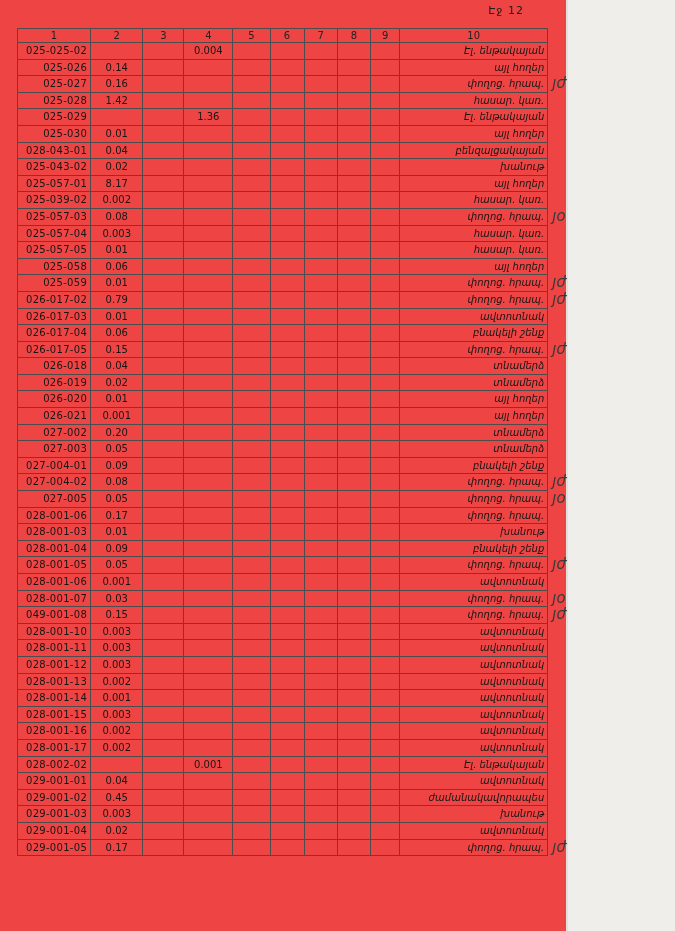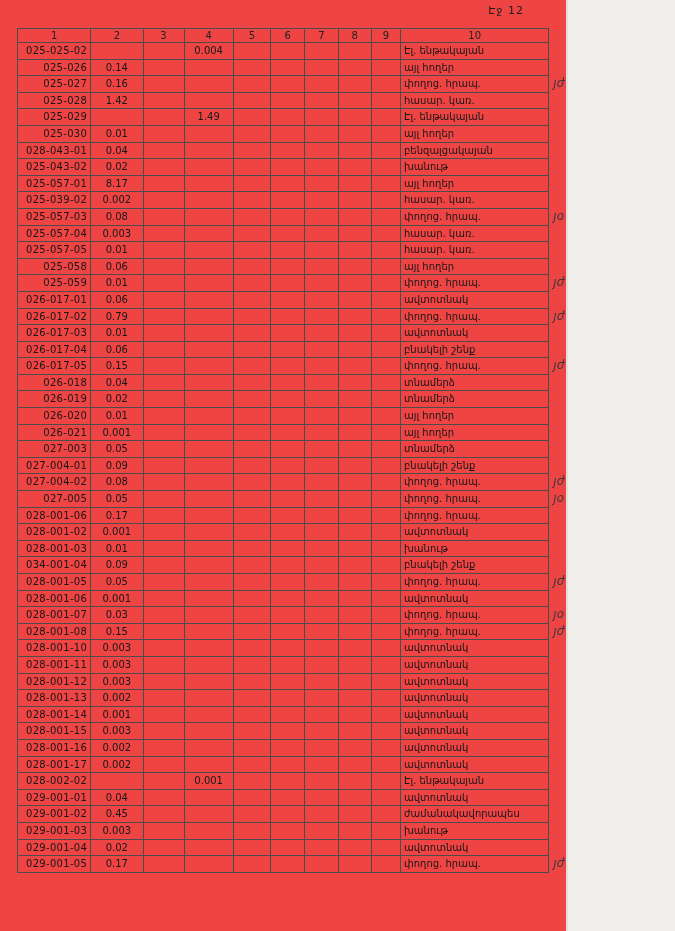--- a/index.html
+++ b/index.html
@@ -38,25 +38,25 @@
     white-space:nowrap;
     font-weight:normal;
   }
   .doc thead th{
     height:13px;line-height:13px;
     text-align:center;
     color:#222;
   }
   td.c-code{text-align:right;letter-spacing:.3px;margin-top:21px;}
   td.c-num{text-align:center;}
-  td.c-use{text-align:left;}
+  td.c-use{text-align:right;font-style:italic;}
   td.mark-cell, th.mark-cell{
     border:none;
     background:transparent;
-    font-size:12px;
+    font-size:15px;
     color:#3a3a3a;
     font-style:italic;
     padding:0 0 0 4px;
     text-align:left;
   }
   
   .scan-edge{
     position:absolute;top:0;right:0;width:2px;height:931px;
     background:#e2e0da;
   }
@@ -148,21 +148,21 @@
           <td class="c-num"></td>
           <td class="c-num"></td>
           <td class="c-num"></td>
           <td class="c-use">հասար. կառ.</td>
           <td class="mark-cell"></td>
         </tr>
         <tr>
           <td class="c-code">025-029</td>
           <td class="c-num"></td>
           <td class="c-num"></td>
-          <td class="c-num">1.49</td>
+          <td class="c-num">1.36</td>
           <td class="c-num"></td>
           <td class="c-num"></td>
           <td class="c-num"></td>
           <td class="c-num"></td>
           <td class="c-num"></td>
           <td class="c-use">Էլ. ենթակայան</td>
           <td class="mark-cell"></td>
         </tr>
         <tr>
           <td class="c-code">025-030</td>
@@ -288,33 +288,20 @@
           <td class="c-num"></td>
           <td class="c-num"></td>
           <td class="c-num"></td>
           <td class="c-num"></td>
           <td class="c-num"></td>
           <td class="c-num"></td>
           <td class="c-use">փողոց. հրապ.</td>
           <td class="mark-cell">յժ</td>
         </tr>
         <tr>
-          <td class="c-code">026-017-01</td>
-          <td class="c-num">0.06</td>
-          <td class="c-num"></td>
-          <td class="c-num"></td>
-          <td class="c-num"></td>
-          <td class="c-num"></td>
-          <td class="c-num"></td>
-          <td class="c-num"></td>
-          <td class="c-num"></td>
-          <td class="c-use">ավտոտնակ</td>
-          <td class="mark-cell"></td>
-        </tr>
-        <tr>
           <td class="c-code">026-017-02</td>
           <td class="c-num">0.79</td>
           <td class="c-num"></td>
           <td class="c-num"></td>
           <td class="c-num"></td>
           <td class="c-num"></td>
           <td class="c-num"></td>
           <td class="c-num"></td>
           <td class="c-num"></td>
           <td class="c-use">փողոց. հրապ.</td>
@@ -405,20 +392,33 @@
           <td class="c-num"></td>
           <td class="c-num"></td>
           <td class="c-num"></td>
           <td class="c-num"></td>
           <td class="c-num"></td>
           <td class="c-num"></td>
           <td class="c-use">այլ հողեր</td>
           <td class="mark-cell"></td>
         </tr>
         <tr>
+          <td class="c-code">027-002</td>
+          <td class="c-num">0.20</td>
+          <td class="c-num"></td>
+          <td class="c-num"></td>
+          <td class="c-num"></td>
+          <td class="c-num"></td>
+          <td class="c-num"></td>
+          <td class="c-num"></td>
+          <td class="c-num"></td>
+          <td class="c-use">տնամերձ</td>
+          <td class="mark-cell"></td>
+        </tr>
+        <tr>
           <td class="c-code">027-003</td>
           <td class="c-num">0.05</td>
           <td class="c-num"></td>
           <td class="c-num"></td>
           <td class="c-num"></td>
           <td class="c-num"></td>
           <td class="c-num"></td>
           <td class="c-num"></td>
           <td class="c-num"></td>
           <td class="c-use">տնամերձ</td>
@@ -470,47 +470,34 @@
           <td class="c-num"></td>
           <td class="c-num"></td>
           <td class="c-num"></td>
           <td class="c-num"></td>
           <td class="c-num"></td>
           <td class="c-num"></td>
           <td class="c-use">փողոց. հրապ.</td>
           <td class="mark-cell"></td>
         </tr>
         <tr>
-          <td class="c-code">028-001-02</td>
-          <td class="c-num">0.001</td>
-          <td class="c-num"></td>
-          <td class="c-num"></td>
-          <td class="c-num"></td>
-          <td class="c-num"></td>
-          <td class="c-num"></td>
-          <td class="c-num"></td>
-          <td class="c-num"></td>
-          <td class="c-use">ավտոտնակ</td>
-          <td class="mark-cell"></td>
-        </tr>
-        <tr>
           <td class="c-code">028-001-03</td>
           <td class="c-num">0.01</td>
           <td class="c-num"></td>
           <td class="c-num"></td>
           <td class="c-num"></td>
           <td class="c-num"></td>
           <td class="c-num"></td>
           <td class="c-num"></td>
           <td class="c-num"></td>
           <td class="c-use">խանութ</td>
           <td class="mark-cell"></td>
         </tr>
         <tr>
-          <td class="c-code">034-001-04</td>
+          <td class="c-code">028-001-04</td>
           <td class="c-num">0.09</td>
           <td class="c-num"></td>
           <td class="c-num"></td>
           <td class="c-num"></td>
           <td class="c-num"></td>
           <td class="c-num"></td>
           <td class="c-num"></td>
           <td class="c-num"></td>
           <td class="c-use">բնակելի շենք</td>
           <td class="mark-cell"></td>
@@ -548,21 +535,21 @@
           <td class="c-num"></td>
           <td class="c-num"></td>
           <td class="c-num"></td>
           <td class="c-num"></td>
           <td class="c-num"></td>
           <td class="c-num"></td>
           <td class="c-use">փողոց. հրապ.</td>
           <td class="mark-cell">յօ</td>
         </tr>
         <tr>
-          <td class="c-code">028-001-08</td>
+          <td class="c-code">049-001-08</td>
           <td class="c-num">0.15</td>
           <td class="c-num"></td>
           <td class="c-num"></td>
           <td class="c-num"></td>
           <td class="c-num"></td>
           <td class="c-num"></td>
           <td class="c-num"></td>
           <td class="c-num"></td>
           <td class="c-use">փողոց. հրապ.</td>
           <td class="mark-cell">յժ</td>

